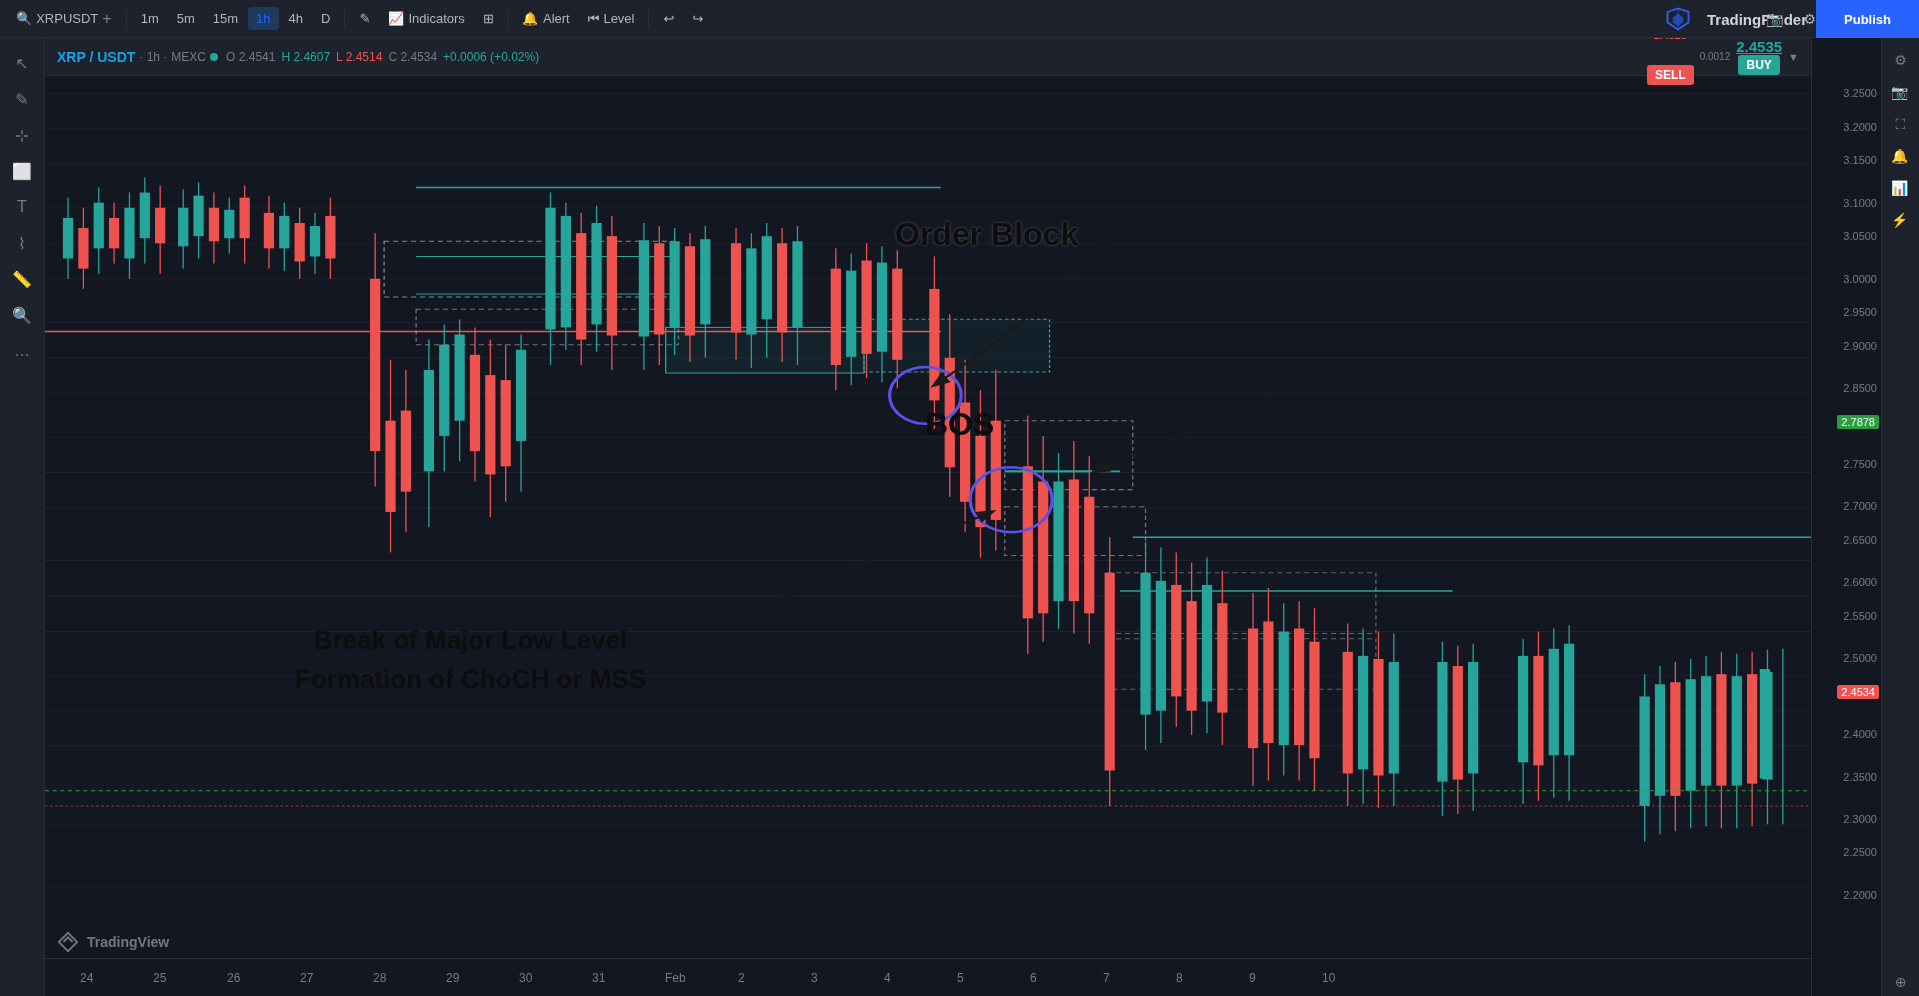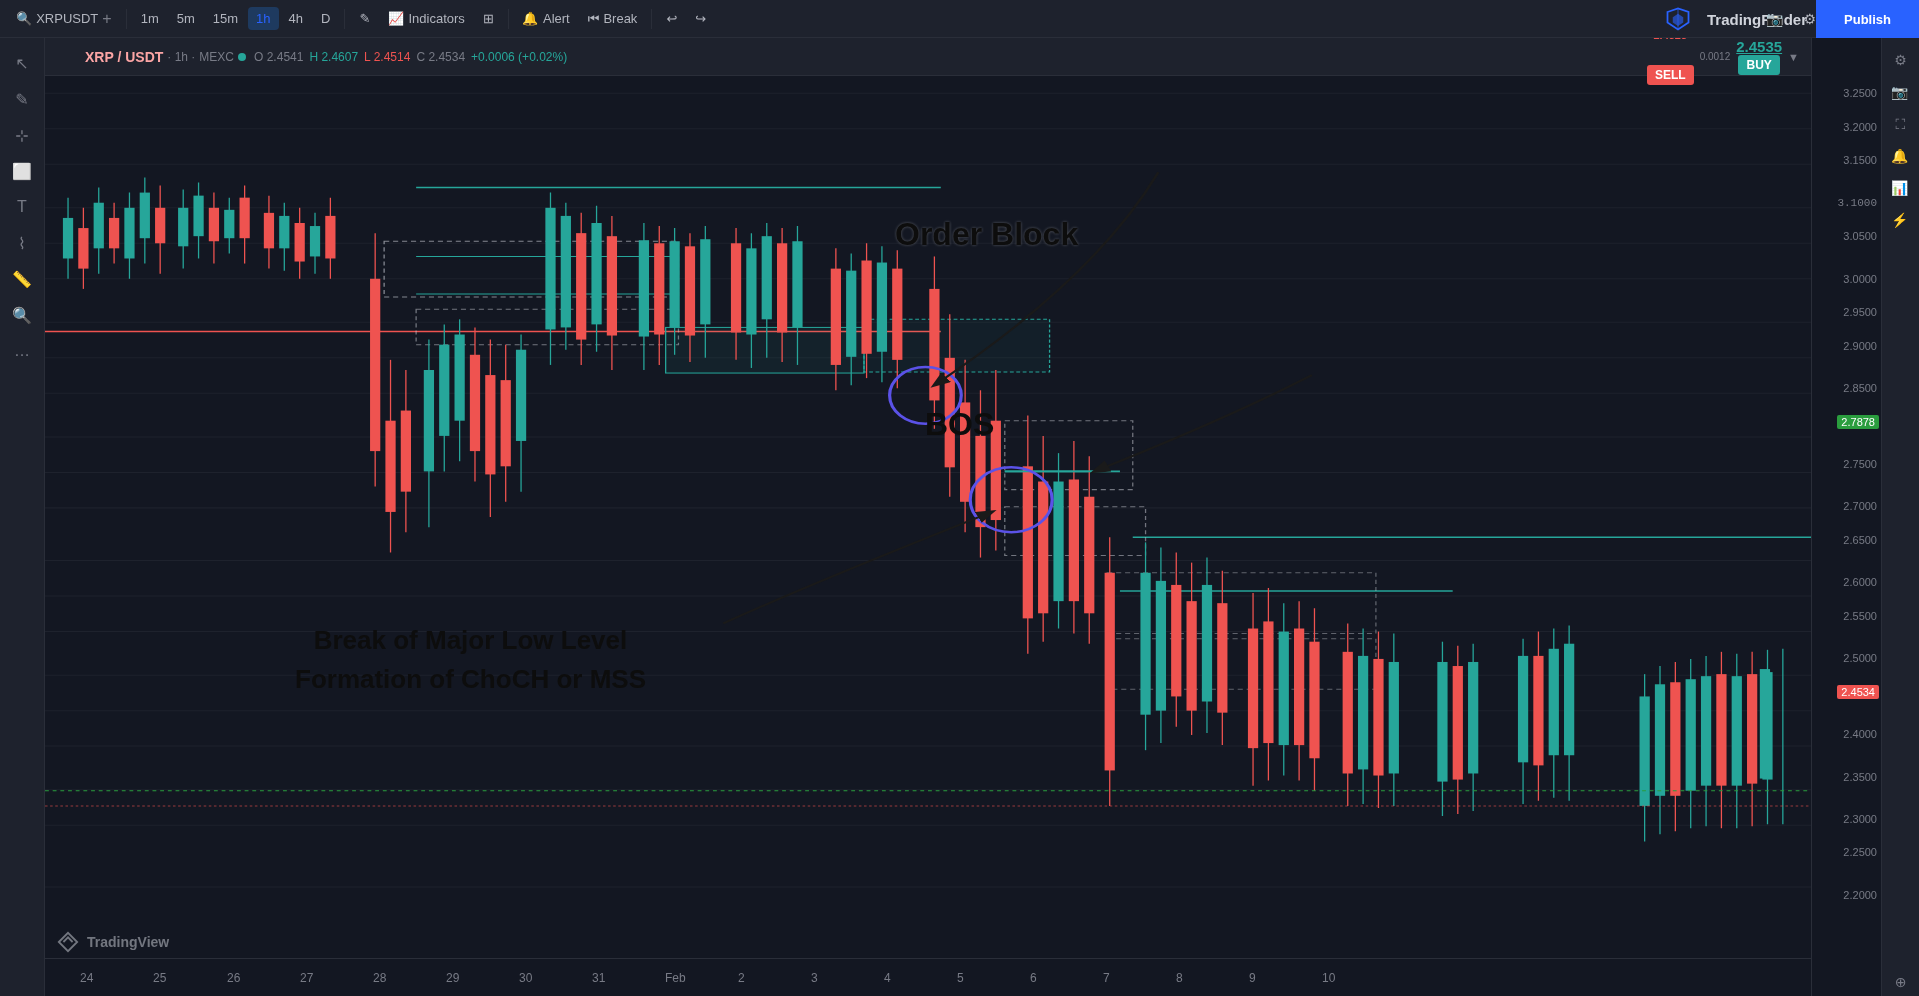--- a/index.html
+++ b/index.html
@@ -122,22 +122,21 @@
       align-items: center;
       padding: 0 12px;
       gap: 8px;
       border-bottom: 1px solid #2a2e39;
       background: #1e222d;
       font-size: 13px;
     }
     .symbol-name {
       font-size: 14px;
       font-weight: 700;
-      color: #fca5a5;
-      margin-left: 28px;
+      color: #0ea5e9;
     }
     .symbol-exchange { color: #787b86; font-size: 12px; }
     .ohlcv { color: #787b86; font-size: 12px; display: flex; gap: 6px; }
     .price-green { color: #26a69a; }
     .price-red { color: #ef5350; }
 
     
     .sell-btn {
       background: #ef5350;
       color: #fff;
@@ -295,21 +294,21 @@
   <button class="tb-btn">
     <span>⊞</span>
   </button>
   <div class="tb-sep"></div>
   <button class="tb-btn">
     <span>🔔</span>
     <span>Alert</span>
   </button>
   <button class="tb-btn">
     <span>⏮</span>
-    <span>Break</span>
+    <span>Level</span>
   </button>
   <div class="tb-sep"></div>
   <button class="tb-btn">
     <span>↩</span>
   </button>
   <button class="tb-btn">
     <span>↪</span>
   </button>
 
   <div class="tf-logo" style="right:100px;">
@@ -700,21 +699,21 @@
     </div>
 
   </div>
 
   <div id="right-axis" style="width:70px; background:#131722; border-left:1px solid #2a2e39; position:relative; height: calc(996px - 38px);">
     <div id="price-labels" style="position:absolute; top:38px; left:0; right:0; bottom:76px;">
 
       <span class="price-label" style="top:2%;">3.2500</span>
       <span class="price-label" style="top:6%;">3.2000</span>
       <span class="price-label" style="top:10%;">3.1500</span>
-      <span class="price-label" style="top:15%;font-family:Liberation Mono, monospace;">3.1000</span>
+      <span class="price-label" style="top:15%;">3.1000</span>
       <span class="price-label" style="top:19%;">3.0500</span>
       <span class="price-label" style="top:24%;">3.0000</span>
       <span class="price-label" style="top:28%;">2.9500</span>
       <span class="price-label" style="top:32%;">2.9000</span>
       <span class="price-label" style="top:37%;">2.8500</span>
       <span class="price-label price-label-current" style="top:41%;">2.7878</span>
       <span class="price-label" style="top:46%;">2.7500</span>
       <span class="price-label" style="top:51%;">2.7000</span>
       <span class="price-label" style="top:55%;">2.6500</span>
       <span class="price-label" style="top:60%;">2.6000</span>

